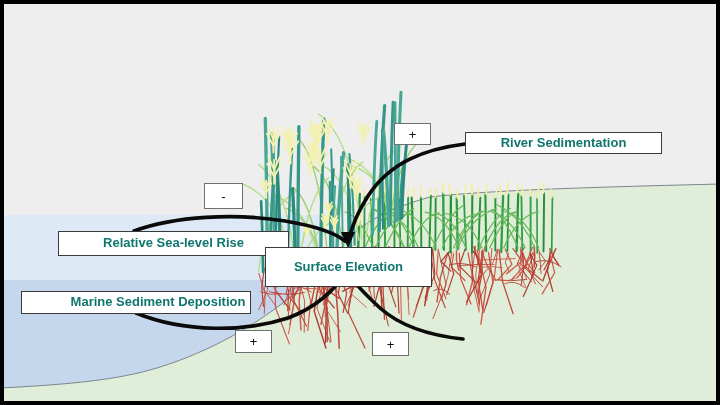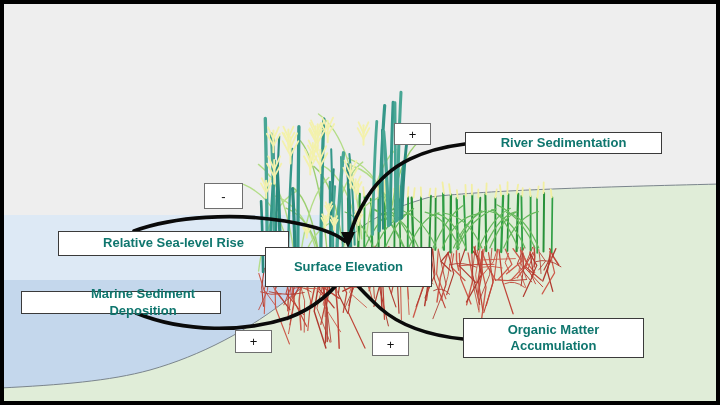--- a/index.html
+++ b/index.html
@@ -425,35 +425,32 @@
         <path d="M463,339 C425,335 398,324 380,308 C366,295 356,285 349,275"></path>
         <polygon id="ahDown" points="341,232 355,232 348,248" stroke="none" fill="#0a0a0a"></polygon>
         <polygon id="ahUp" points="339,285 353,285 346,269" stroke="none" fill="#0a0a0a"></polygon>
       </g>
     </svg>
 
     <div class="nodebox" style="left:30px;top:231px;width:231px;height:25px;margin-left:28px;">
       <span>Relative Sea-level Rise</span>
     </div>
 
-    <div class="nodebox" style="left:21px;top:291px;width:200px;height:23px;padding-left:44px;">
+    <div class="nodebox" style="left:21px;top:291px;width:230px;height:23px;padding-left:44px;">
       <span>Marine Sediment Deposition</span>
     </div>
 
     <div class="nodebox" style="left:265px;top:247px;width:167px;height:40px;">
       <span>Surface Elevation</span>
     </div>
 
     <div class="nodebox" style="left:465px;top:132px;width:197px;height:22px;">
       <span>River Sedimentation</span>
     </div>
 
-    <div class="nodebox" style="left:463px;top:318px;width:181px;height:40px;">
-      <span class="wrap-narrow">Organic Matter Accumulation</span>
-    </div>
 
     <div class="signbox" style="left:204px;top:183px;width:39px;height:26px;">
       <span>-</span>
     </div>
 
     <div class="signbox" style="left:394px;top:123px;width:37px;height:22px;">
       <span>+</span>
     </div>
 
     <div class="signbox" style="left:235px;top:330px;width:37px;height:23px;">

